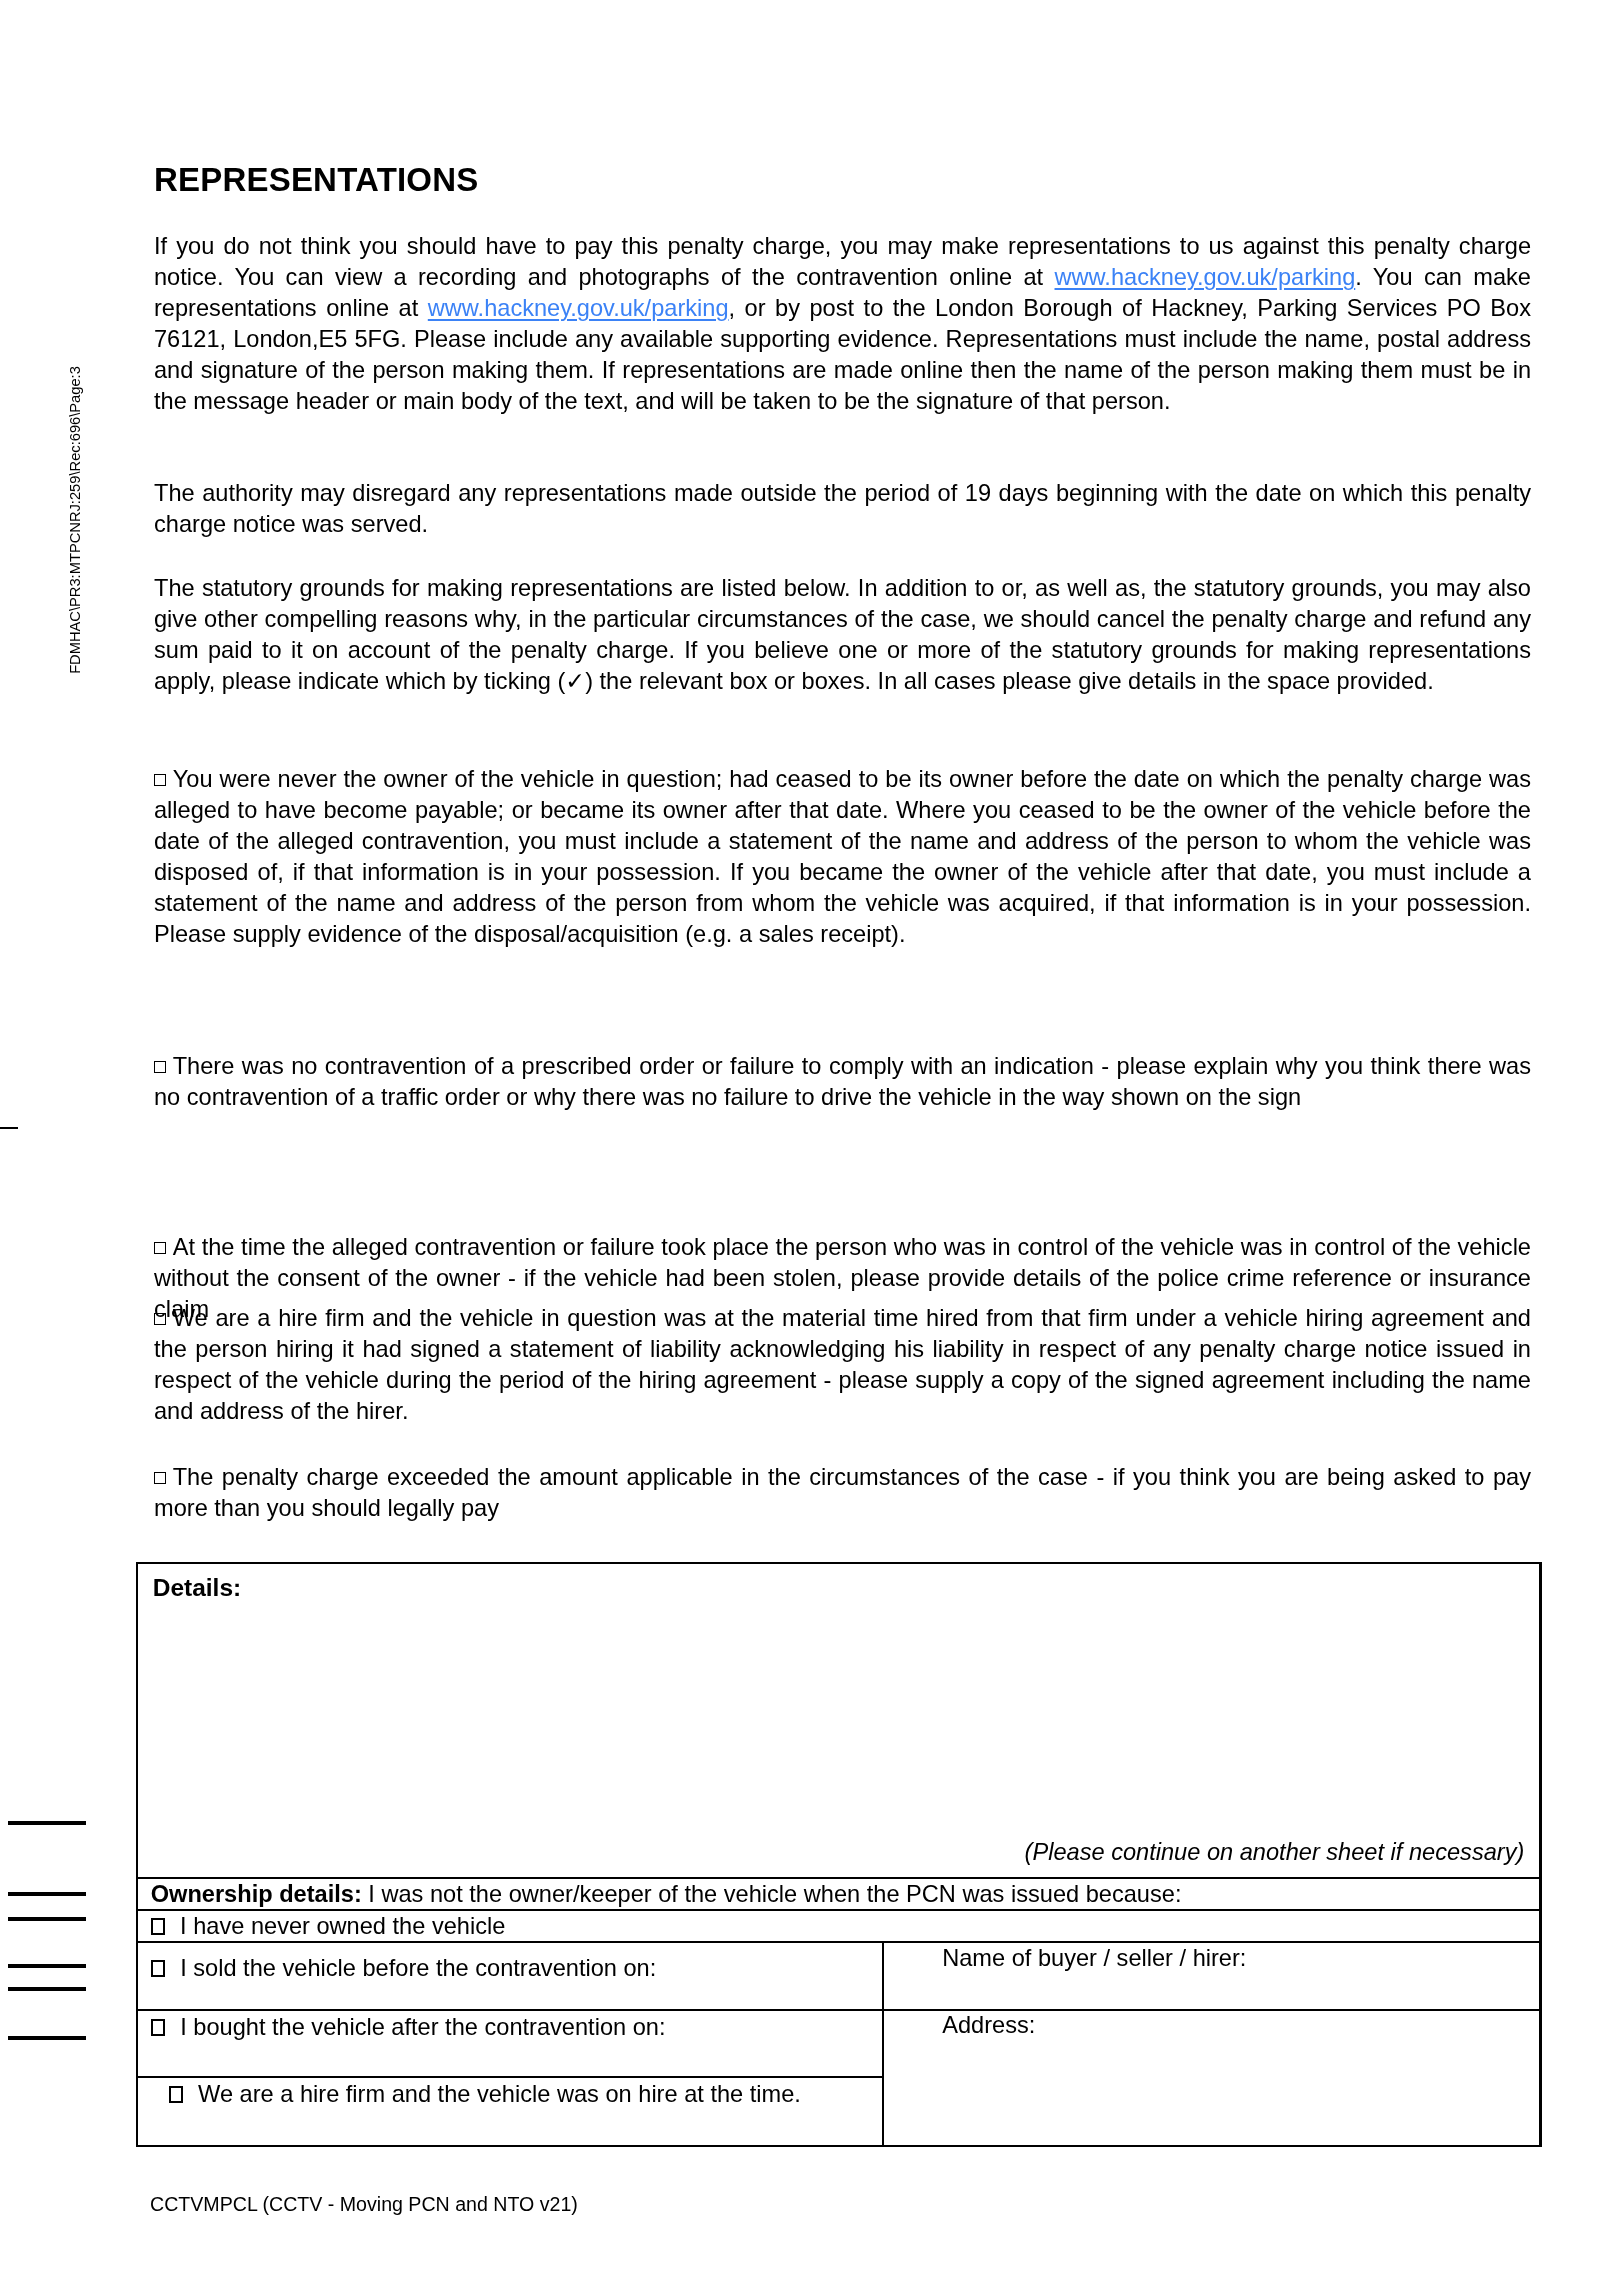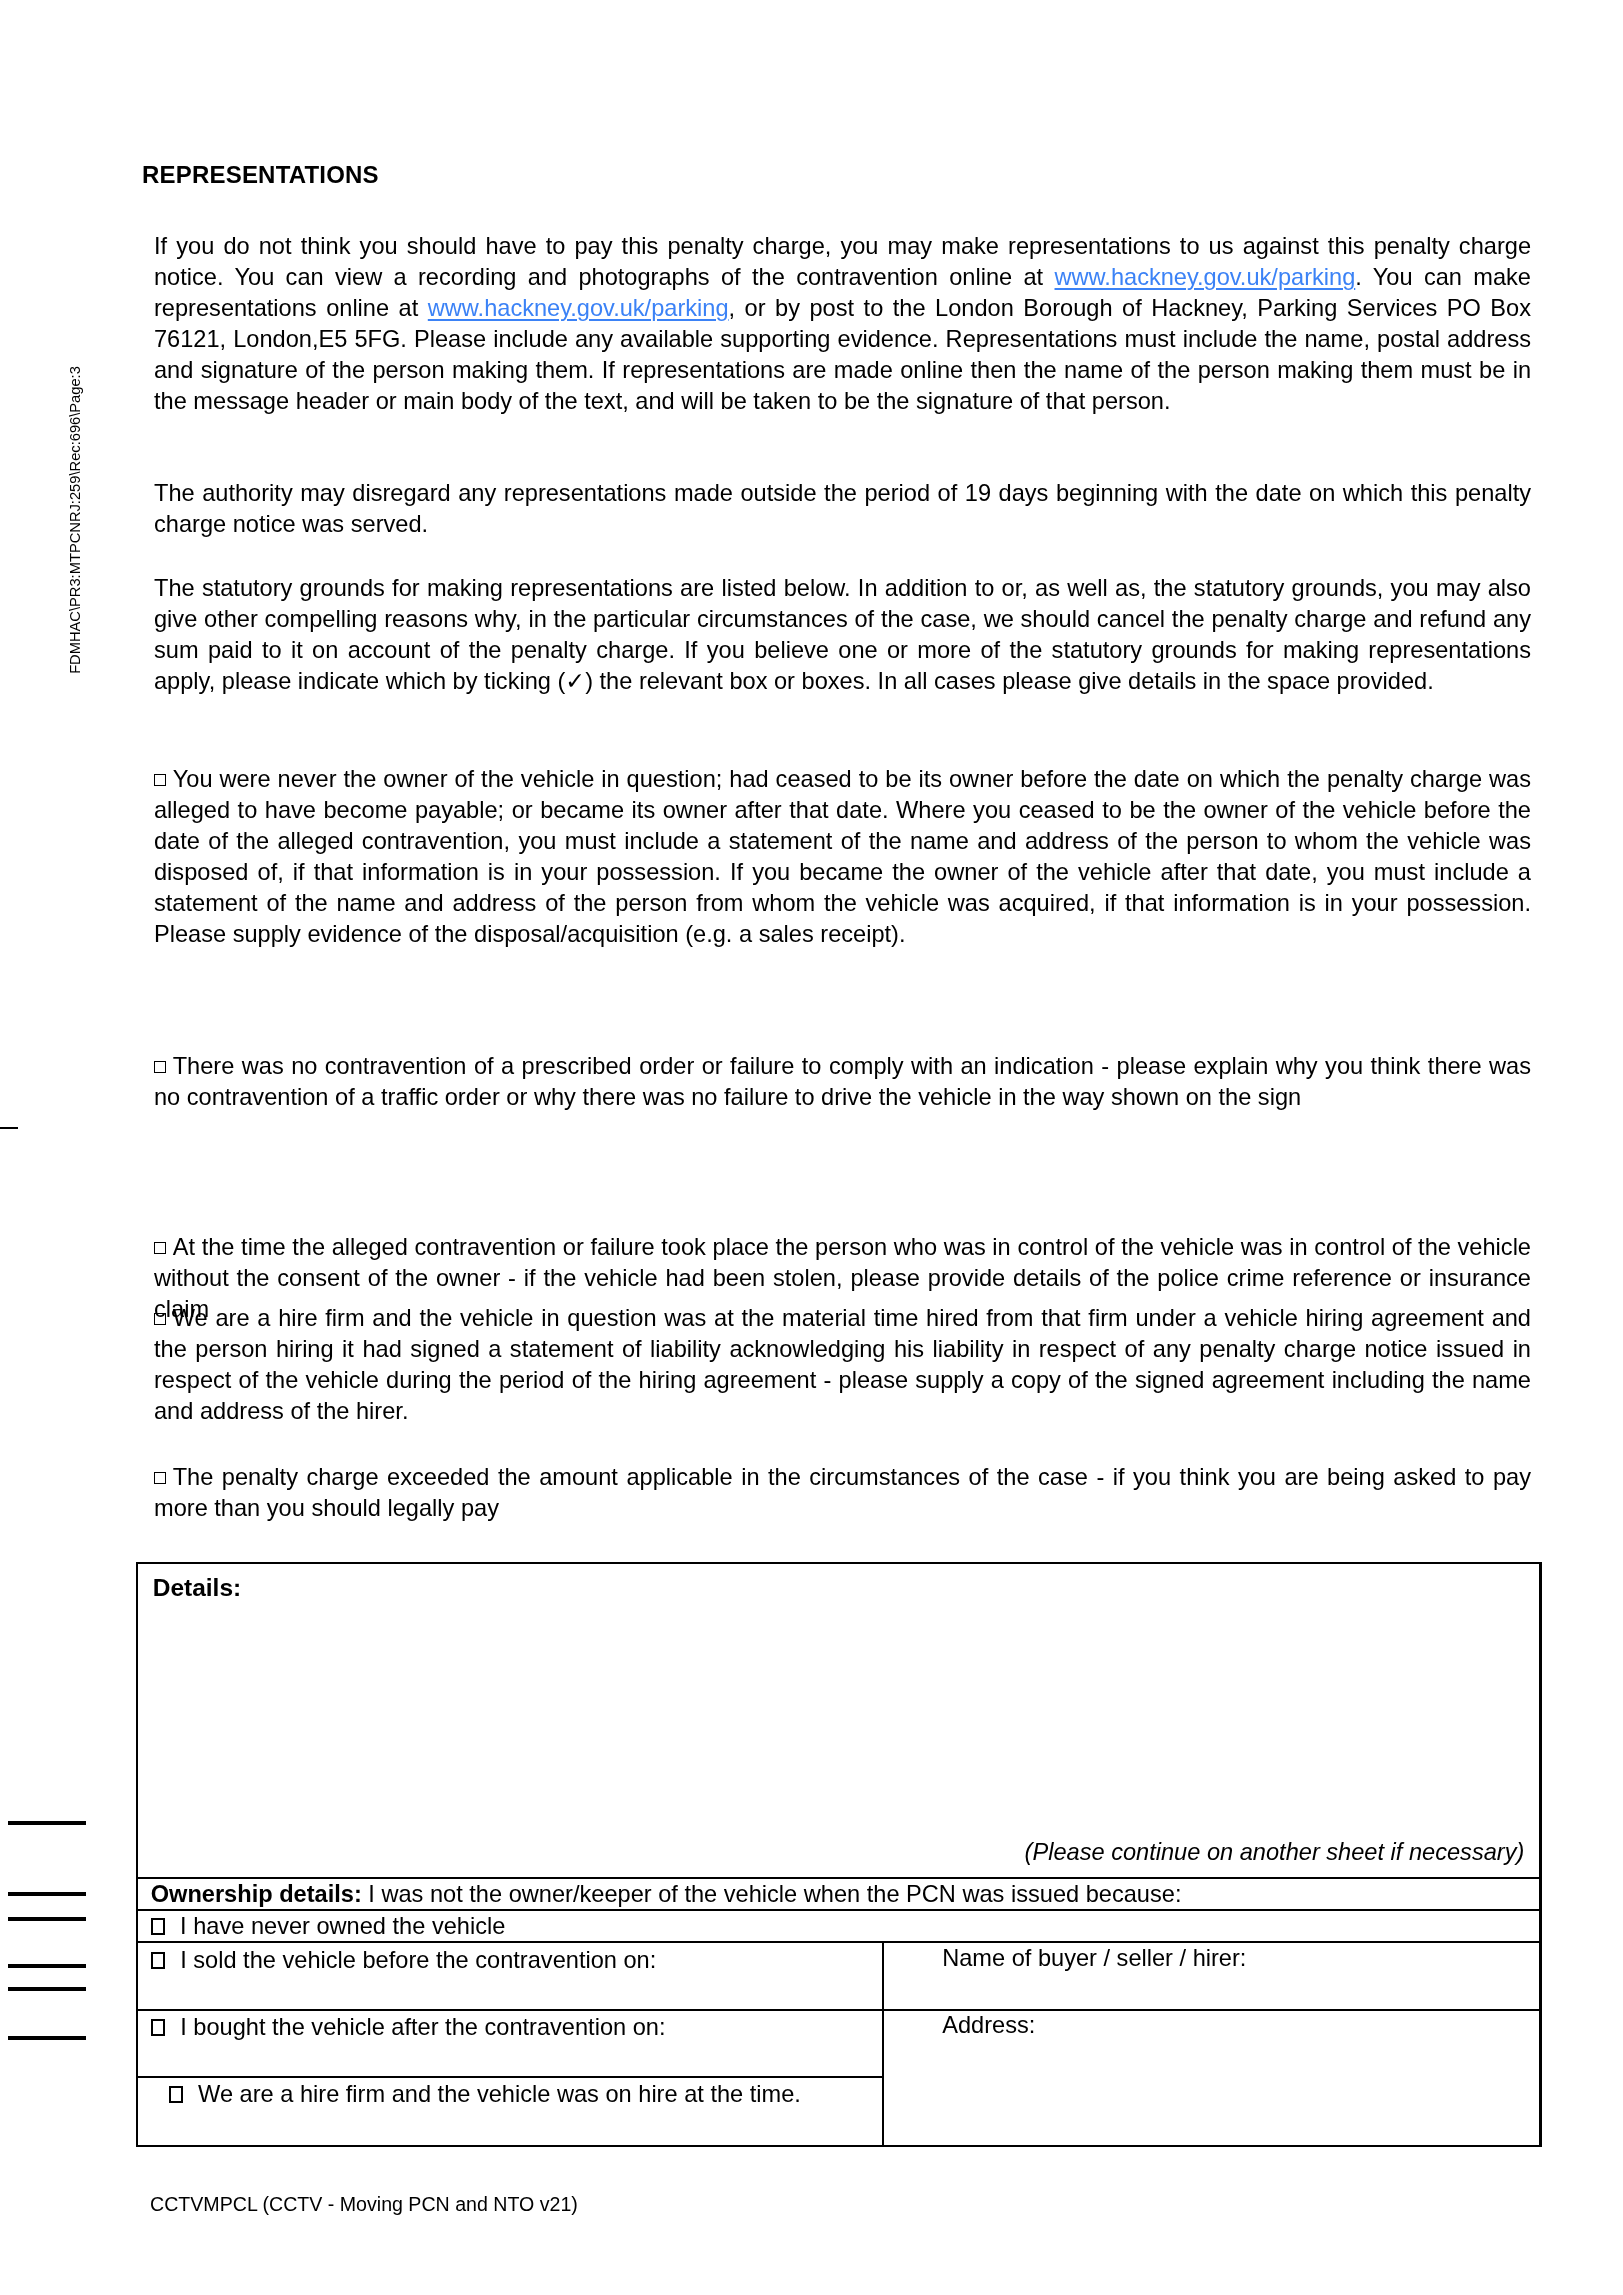--- a/index.html
+++ b/index.html
@@ -7,22 +7,22 @@
     width: 1624px; height: 2295px; position: relative; overflow: hidden;
     font-family: "Liberation Sans", sans-serif; color: #000;
   }
   .page { position: absolute; left: 0; top: 0; width: 1624px; height: 2295px; }
   .side-ref {
     position: absolute; left: 75px; top: 520px;
     transform: translate(-50%, -50%) rotate(-90deg);
     font-size: 14.7px; white-space: nowrap; letter-spacing: 0px;
   }
   .heading {
-    position: absolute; left: 142px; top: 161px;
-    font-size: 24px; font-weight: bold; letter-spacing: 0.2px;
+    position: absolute; left: 154px; top: 161px;
+    font-size: 33px; font-weight: bold; letter-spacing: 0.2px;
   }
   .para {
     position: absolute; left: 154px; width: 1377px;
     font-size: 23.6px; line-height: 31px; text-align: justify;
   }
   .para a { color: #3b82f6; text-decoration: underline; text-decoration-thickness: 2px; text-underline-offset: 2.9px; }
   .cb {
     display: inline-block; width: 11.8px; height: 11.8px; border: 1.5px solid #000;
     vertical-align: 1px; margin-right: 6.9px; box-sizing: border-box;
   }
@@ -97,21 +97,21 @@
     <div class="cell" style="left:2px;top:2px;width:1401px;height:313px;text-align:center;">
       <div class="details-label">Details:</div>
       <div class="continue-note">(Please continue on another sheet if necessary)</div>
     </div>
 
     <div class="own-header"><b>Ownership details:</b><span> I was not the owner/keeper of the vehicle when the PCN was issued because:</span></div>
 
     <div class="row-text" style="top:349px;">
       <span class="cb big"></span><span>I have never owned the vehicle</span>
     </div>
-    <div class="cell" style="left:2px;top:381px;width:744px;height:58px;border-radius:29px;">
+    <div class="cell" style="left:2px;top:389px;width:744px;height:58px;border-radius:29px;">
       <div class="row-text" style="top:2px;left:12.8px;">
         <span class="cb big"></span><span>I sold the vehicle before the contravention on:</span>
       </div>
     </div>
     <div class="cell" style="left:2px;top:449px;width:744px;height:65px;">
       <div class="row-text" style="top:1px;left:12.8px;text-align:center;">
         <span class="cb big"></span><span>I bought the vehicle after the contravention on:</span>
       </div>
     </div>
     <div class="row-text" style="top:517px;width:687px;padding-left:49px;text-indent:-31px;">

